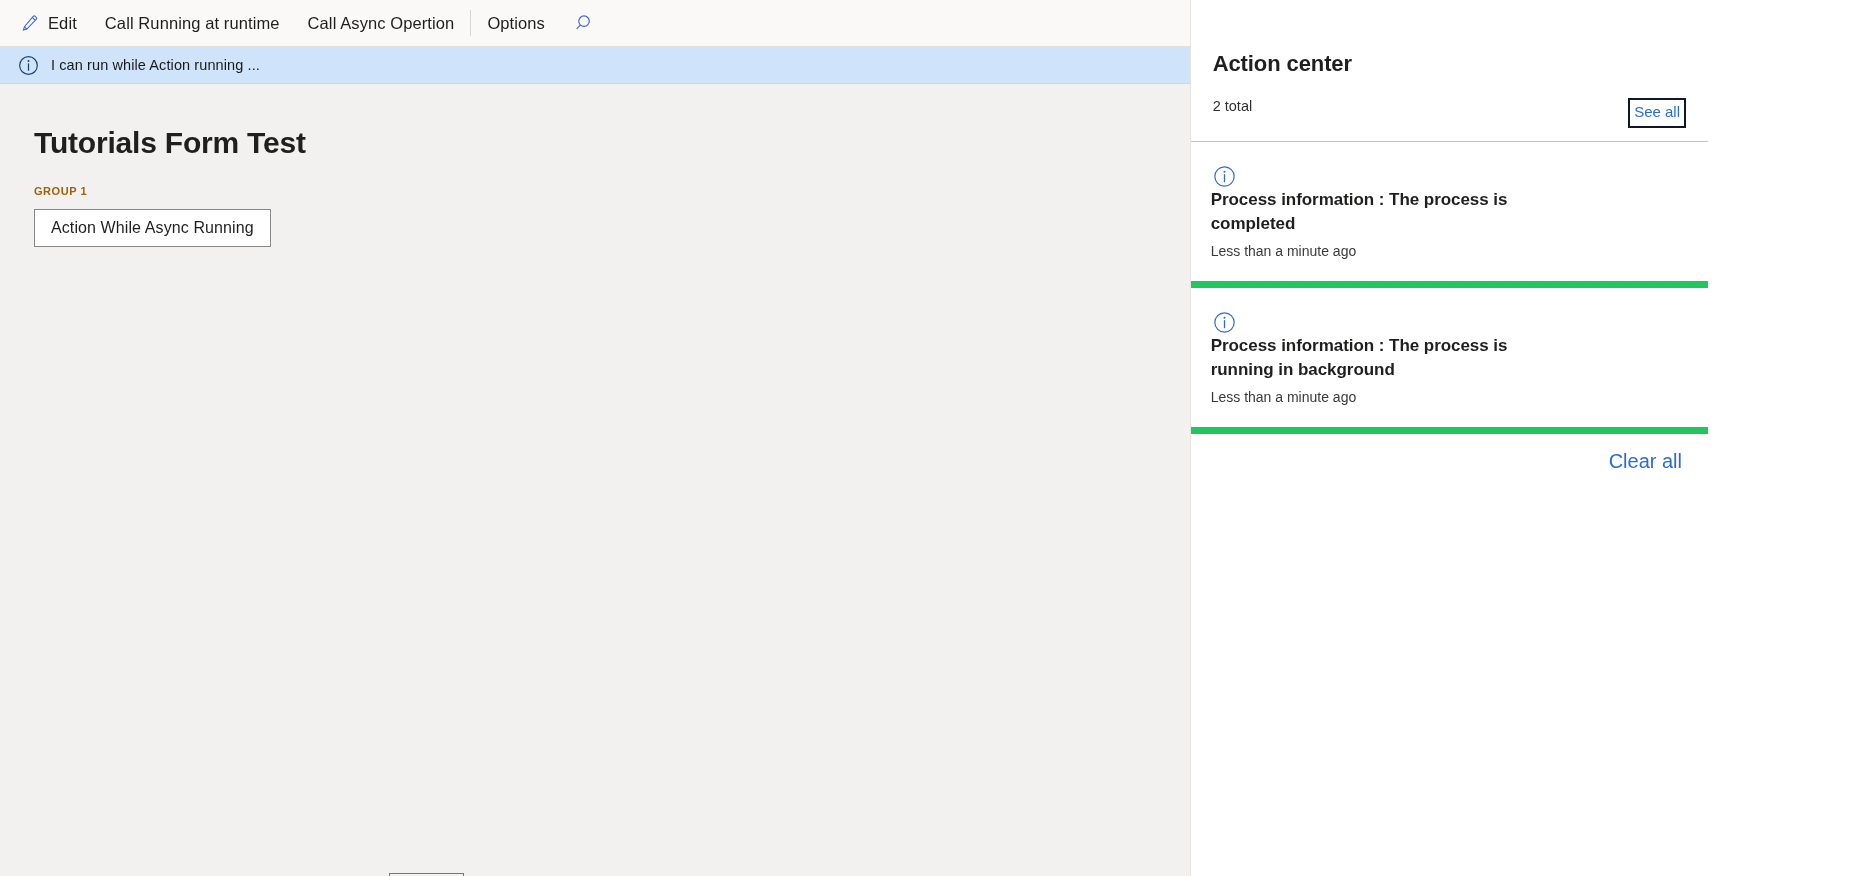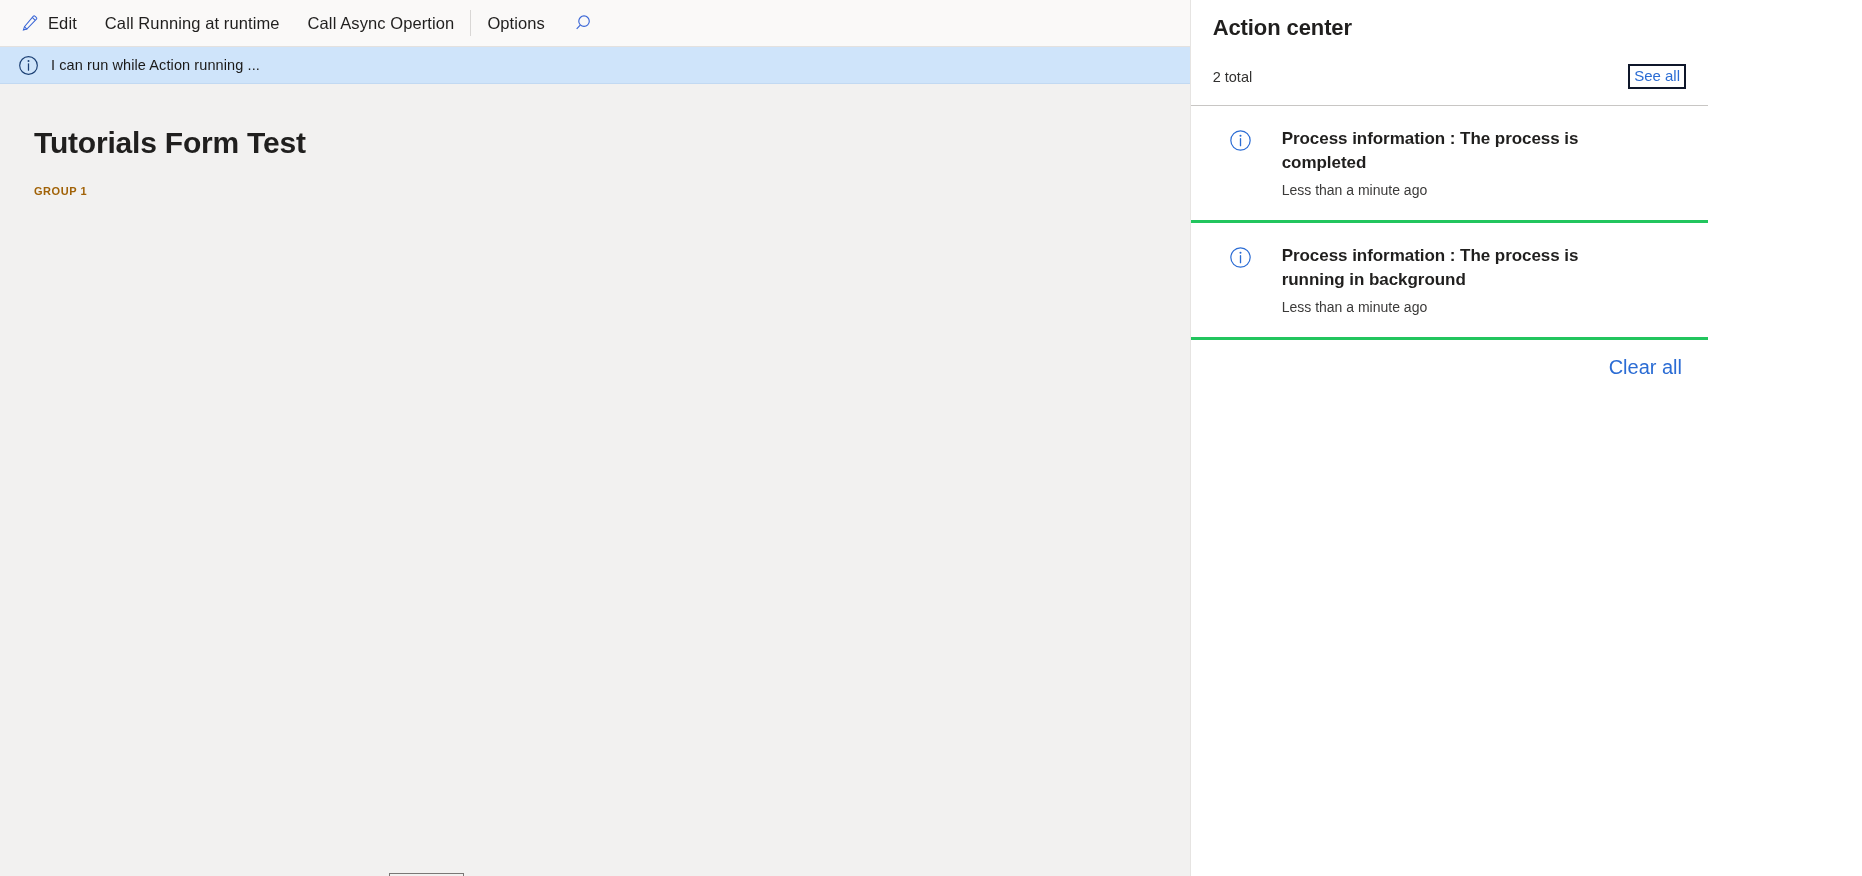--- a/index.html
+++ b/index.html
@@ -154,31 +154,31 @@
   
   .action-center {
     width: 564px;
     height: 876px;
     background: #ffffff;
     display: flex;
     flex-direction: column;
   }
   .ac-header {
     padding: 14px 22px 0 22px;
+    margin-top: 36px;
   }
   .ac-title {
     font-size: 22px;
     font-weight: 600;
     color: #201f1e;
     letter-spacing: -0.1px;
     line-height: 1.25;
   }
   .ac-subrow {
     display: flex;
-    align-items: center;
     justify-content: space-between;
     padding: 0 22px 0 22px;
     margin-top: 20px;
     height: 30px;
   }
   .ac-count {
     font-size: 14.5px;
     color: #323130;
   }
   .ac-see-all {
@@ -192,23 +192,24 @@
     font-family: "Liberation Sans", sans-serif;
   }
 
   .ac-list {
     margin-top: 13px;
     border-top: 1px solid #c8c6c4;
   }
   .ac-item {
     display: flex;
     align-items: flex-start;
-    padding: 21px 22px 22px 36px;
-    border-bottom: 3px solid #22c55e;
+    padding: 21px 22px 22px 20px;
+    border-bottom: 7px solid #22c55e;
     cursor: pointer;
+    flex-direction: column;
   }
   .ac-item-icon {
     width: 23px;
     height: 23px;
     margin: 2px 30px 0 2px;
     flex: 0 0 auto;
   }
   .ac-item-icon svg { display: block; }
   .ac-item-body { flex: 1 1 auto; min-width: 0; }
   .ac-item-title {
@@ -291,20 +292,21 @@
           <circle cx="10" cy="5.7" r="0.95" fill="#1b3f73"></circle>
           <path d="M10 8.4v6.1" fill="none" stroke="#1b3f73" stroke-width="1.2" stroke-linecap="round"></path>
         </svg>
       </span>
       <span class="info-bar-text">I can run while Action running ...</span>
     </div>
 
     <div class="form-body">
       <div class="form-title">Tutorials Form Test</div>
       <div class="group-label">GROUP 1</div>
+      <button class="action-button">Action While Async Running</button>
 
       <div class="lightbox-marker">
         
         
       </div>
     </div>
   </div>
 
   <div class="action-center">
 

